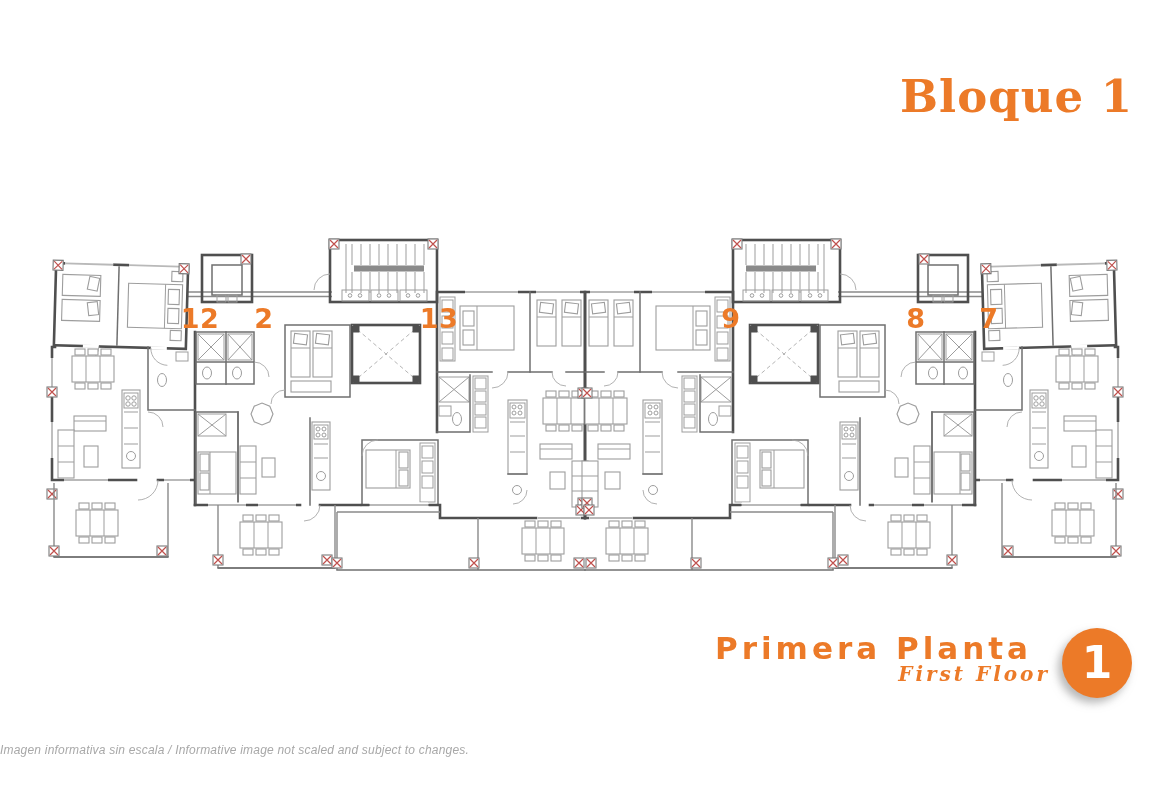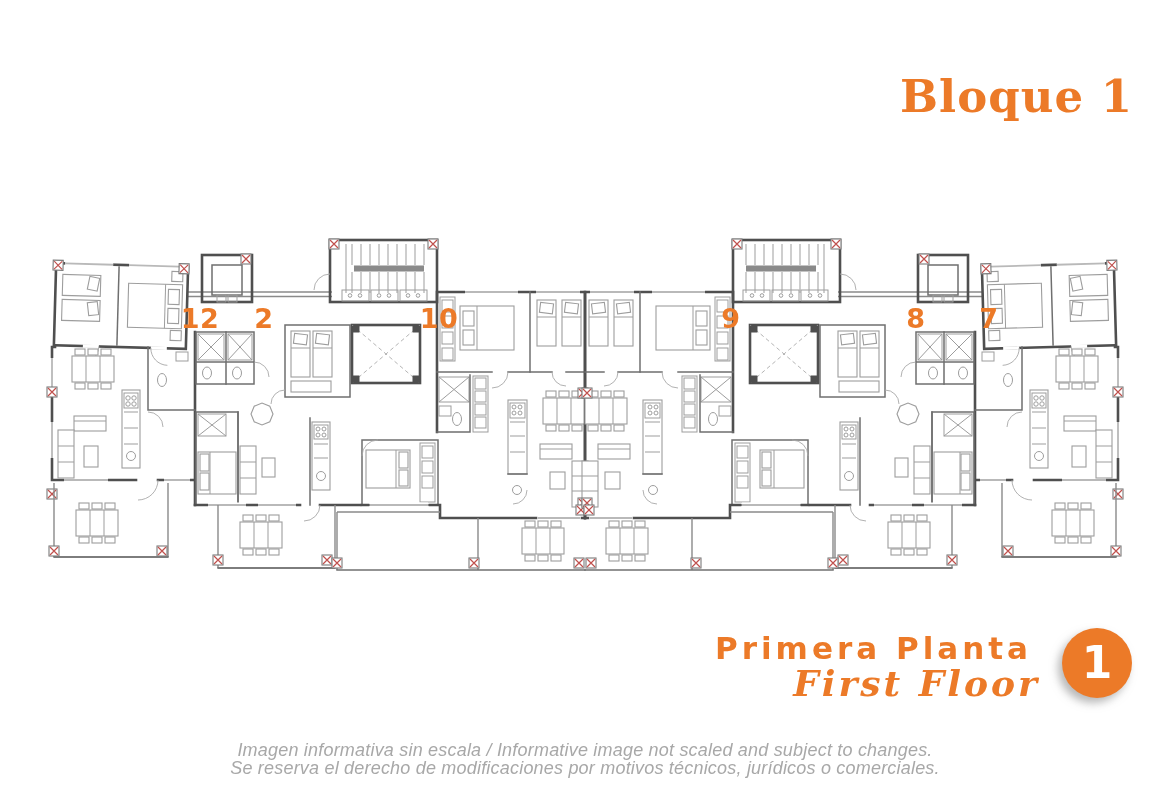--- a/index.html
+++ b/index.html
@@ -24,31 +24,31 @@
     letter-spacing:1px;}
   .unit{position:absolute;transform:translate(-50%,-50%);
     font-family:"DejaVu Sans","Liberation Sans",sans-serif;font-weight:700;
     font-size:27px;letter-spacing:0.5px;}
   .u12{left:200px;top:318px;} .u11{left:264px;top:318px;} .u10{left:439px;top:318px;}
   .u9{left:731px;top:318px;}  .u8{left:916px;top:318px;}  .u7{left:989px;top:318px;}
 
   .floor-es{position:absolute;right:138px;top:630px;
     font-family:"DejaVu Sans","Liberation Sans",sans-serif;font-weight:700;
     font-size:31px;letter-spacing:4px;white-space:nowrap;}
-  .floor-en{position:absolute;right:130px;top:662px;
+  .floor-en{position:absolute;right:120px;top:662px;
     font-family:"DejaVu Serif",serif;font-style:italic;font-weight:700;
-    font-size:36px;letter-spacing:3px;white-space:nowrap;text-align:right;}
+    font-size:20px;letter-spacing:3px;white-space:nowrap;text-align:right;}
   .floor-badge{position:absolute;left:1062px;top:628px;width:70px;height:70px;
     border-radius:50%;display:flex;align-items:center;justify-content:center;
     box-shadow:-4px 5px 8px rgba(125,125,125,0.55);}
   .floor-badge span{color:#ffffff;font-family:"DejaVu Sans","Liberation Sans",sans-serif;
     font-weight:700;font-size:44px;line-height:1;}
 
-  .disclaimer{position:absolute;left:0;right:0;top:741px;text-align:center;
-    font-style:italic;font-size:18px;line-height:18px;letter-spacing:0.2px;}
+  .disclaimer{position:absolute;left:0;right:0;top:741px;
+    font-style:italic;font-size:12px;line-height:18px;letter-spacing:0.2px;}
 </style>
 </head>
 <body>
 
 <div class="page">
 
   <svg width="1170" height="785" viewBox="0 0 1170 785">
     <defs>
 
       <g id="post">
@@ -301,30 +301,29 @@
     </defs>
 
     <use href="#halfplan"></use>
     <use href="#halfplan" transform="matrix(-1 0 0 1 1170 0)"></use>
   </svg>
 
   <div class="bloque" style="color: rgb(236, 122, 40);">Bloque 1</div>
 
   <div class="unit u12" style="color: rgb(236, 122, 40);">12</div>
   <div class="unit u11" style="color: rgb(236, 122, 40);">2</div>
-  <div class="unit u10" style="color: rgb(236, 122, 40);">10</div>
+  <div class="unit u10" style="color: rgb(236, 122, 40);">13</div>
   <div class="unit u9" style="color: rgb(236, 122, 40);">9</div>
   <div class="unit u8" style="color: rgb(236, 122, 40);">8</div>
   <div class="unit u7" style="color: rgb(236, 122, 40);">7</div>
 
   <div class="floor-es" style="color: rgb(236, 122, 40);">Primera Planta</div>
   <div class="floor-en" style="color: rgb(236, 122, 40);">First Floor</div>
 
   <div class="floor-badge" style="background: rgb(236, 122, 40);">
     <span>1</span>
   </div>
 
   <div class="disclaimer" style="color: rgb(168, 168, 168);">
     <div>Imagen informativa sin escala /  Informative image not scaled and subject to changes.</div>
-    <div>Se reserva el derecho de modificaciones por motivos técnicos, jurídicos o comerciales.</div>
   </div>
 
 </div>
 
 </body></html>

